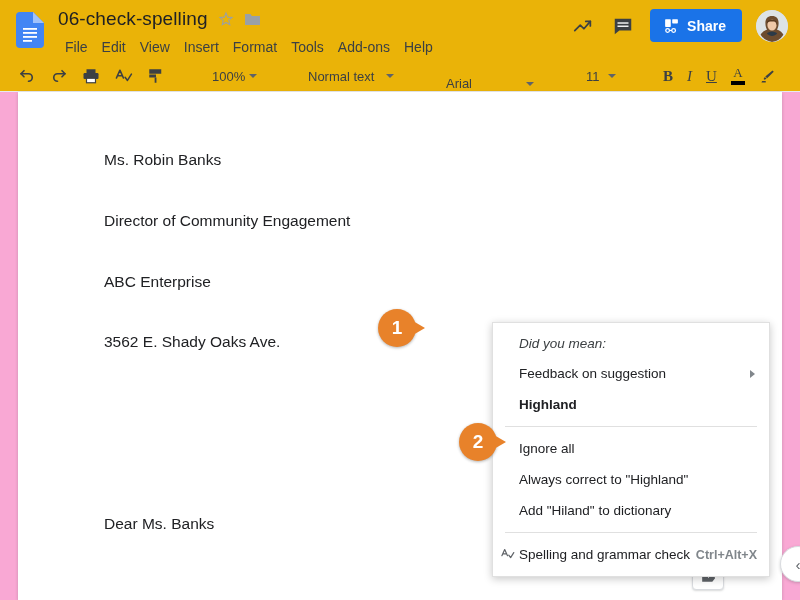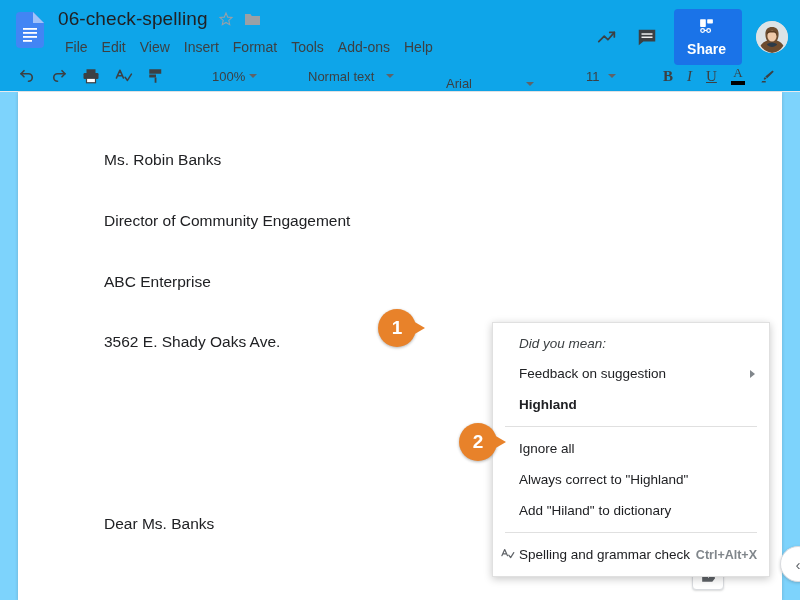--- a/index.html
+++ b/index.html
@@ -4,40 +4,39 @@
 <style>
   * { box-sizing: border-box; }
   html, body { margin:0; padding:0; }
   body {
     width:800px; height:600px; overflow:hidden;
     font-family:"Liberation Sans", sans-serif;
     background:#ffffff; position:relative;
   }
 
   
-  #topbar { height:92px; background:#0ea5e9; position:relative; border-bottom:1px solid #e8eaed; }
+  #topbar { height:92px; background:#eab308; position:relative; border-bottom:1px solid #e8eaed; }
 
   #doc-icon { position:absolute; left:16px; top:12px; width:28px; height:36px; }
   #doc-icon svg { display:block; }
 
   #title-row { position:absolute; left:58px; top:8px; display:flex; align-items:center; gap:10px; }
   #doc-title { font-size:19px; color:#202124; letter-spacing:.1px; }
   .title-ico { color:#9aa0a6; display:flex; align-items:center; }
 
   #menu-row { position:absolute; left:58px; top:36px; display:flex; }
   .menu-item { font-size:14px; color:#3c4043; padding:3px 7px; border-radius:3px; cursor:default; }
 
   #topright { position:absolute; right:12px; top:9px; display:flex; align-items:center; gap:14px; }
   .tr-ico { color:#3c4043; display:flex; align-items:center; justify-content:center; width:26px; height:26px; }
   #share-btn {
     display:flex; align-items:center; gap:7px;
     background:#1a73e8; color:#fff; font-size:14px; font-weight:bold;
     border-radius:4px; padding:8px 16px 8px 13px; border:none; cursor:pointer;
     font-family:"Liberation Sans", sans-serif;
-    flex-direction:column;
   }
   #avatar { width:32px; height:32px; border-radius:50%; overflow:hidden; position:relative;
             background:#cfd8dc; }
   #avatar svg { display:block; }
 
   
   #toolbar {
     position:absolute; top:60px; left:0; width:800px; height:32px;
     display:flex; align-items:center; padding-left:18px; gap:14px;
   }
@@ -47,21 +46,21 @@
   .tb-dd { display:flex; align-items:center; gap:4px; color:#3c4043; font-size:13px;
            padding:3px 5px; border-radius:3px; height:24px; }
   .caret { width:0; height:0; border-left:4px solid transparent; border-right:4px solid transparent;
            border-top:4px solid #5f6368; }
   #zoom-dd { min-width:54px; }
   #style-dd { min-width:96px; }
   #font-dd  { min-width:98px;margin-top:15px; }
   #size-dd  { min-width:40px; }
 
   
-  #canvas { position:absolute; top:92px; left:0; width:800px; height:508px; background:#7dd3fc; }
+  #canvas { position:absolute; top:92px; left:0; width:800px; height:508px; background:#f9a8d4; }
   #page {
     position:absolute; left:18px; top:0; width:764px; height:508px;
     background:#fff; box-shadow:0 1px 3px rgba(60,64,67,.25);
   }
   #doc-text {
     position:absolute; left:86px; top:18px; width:600px;
     font-family:"Liberation Sans", sans-serif;
     font-size:15.5px; line-height:20.2px; color:#202124;
     white-space:pre-wrap;
   }

